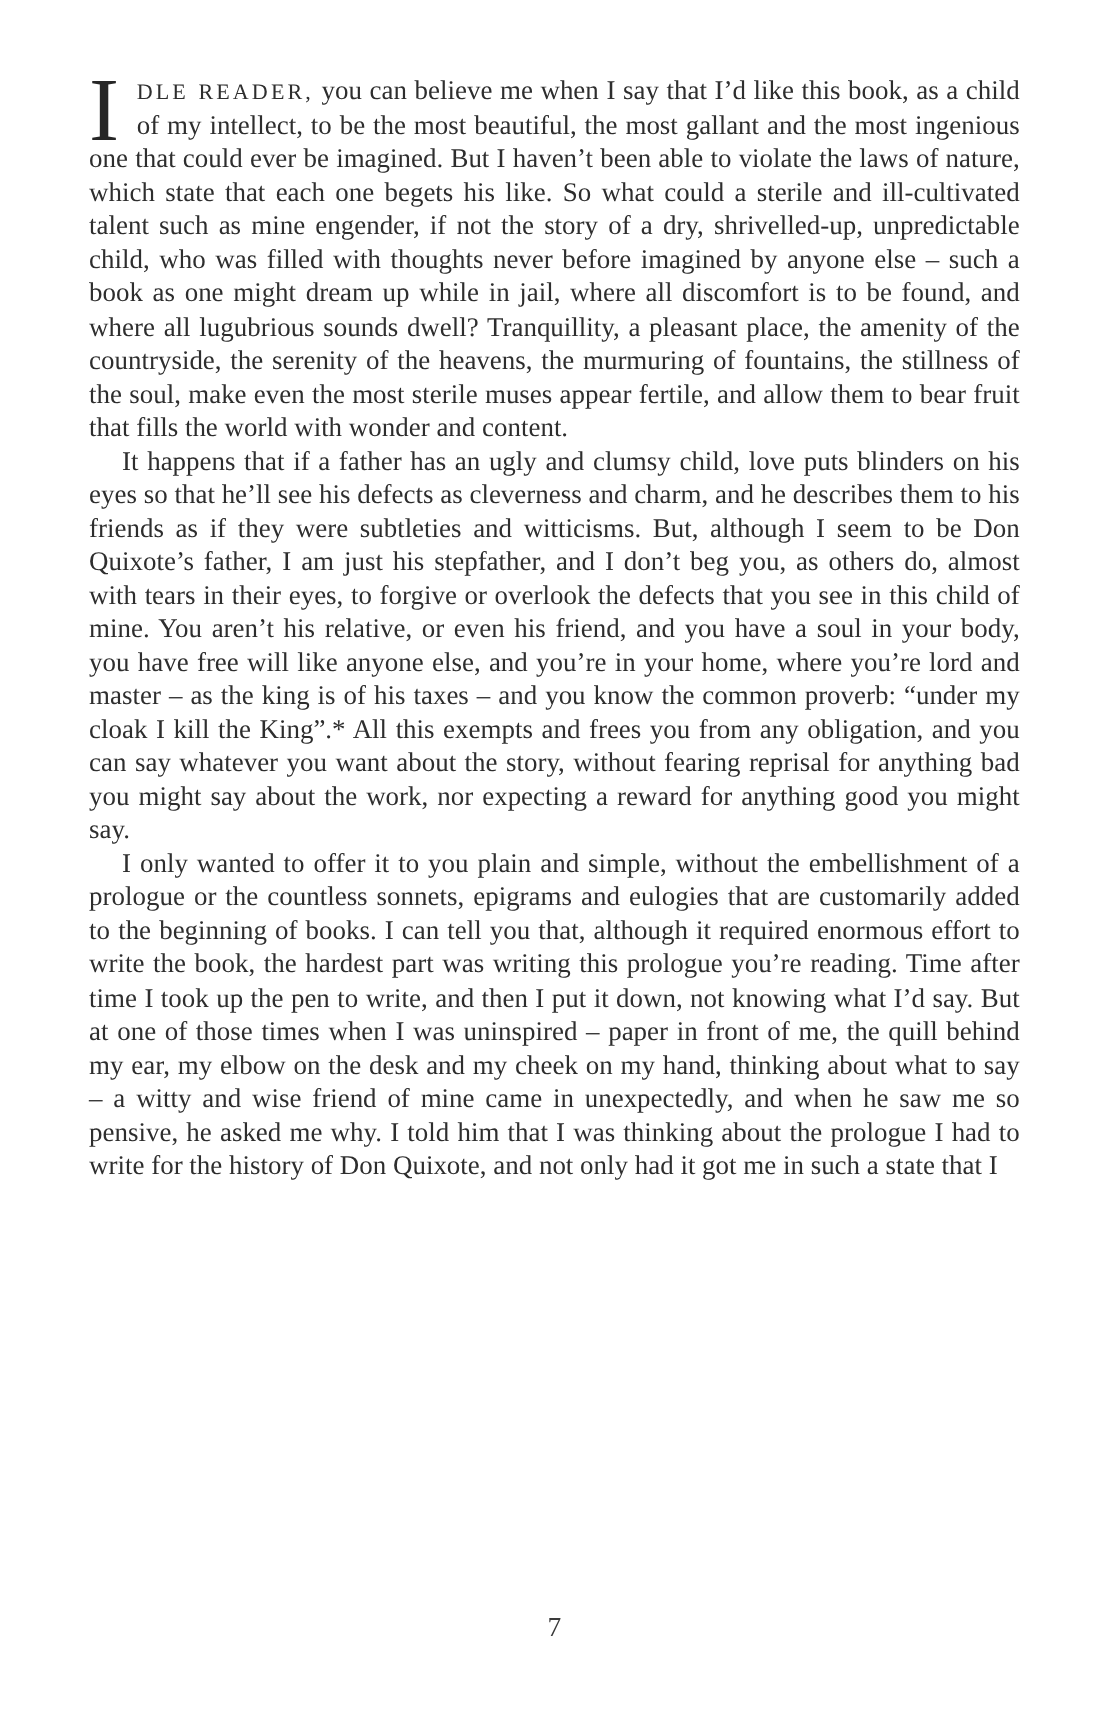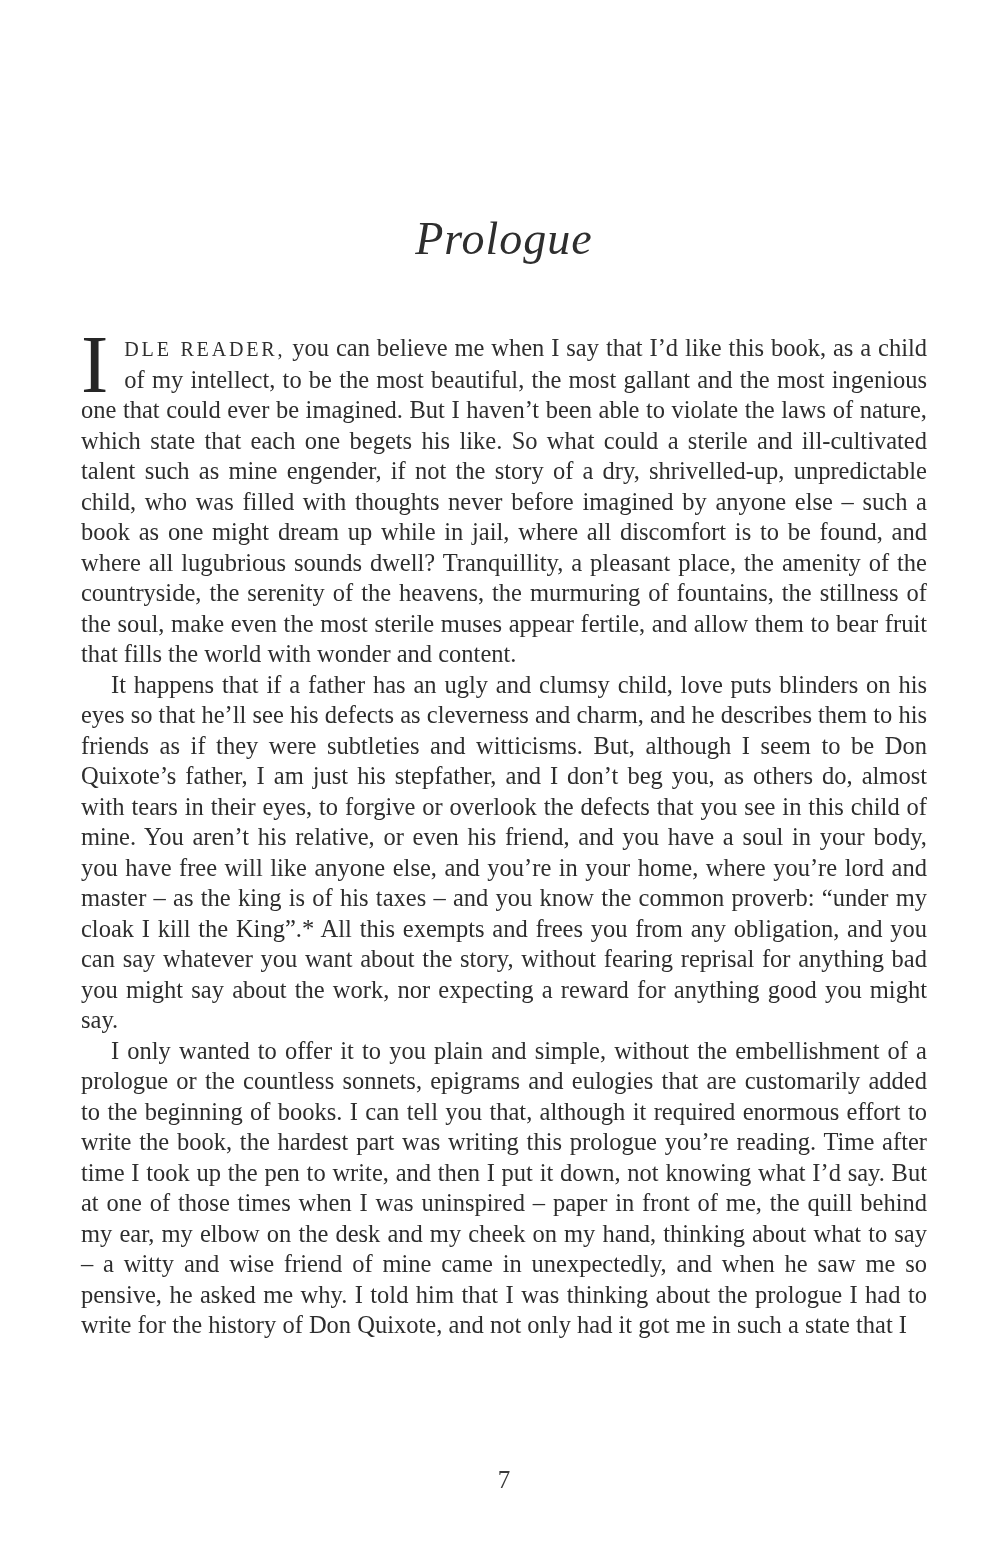--- a/index.html
+++ b/index.html
@@ -62,21 +62,20 @@
     text-align: center;
     font-size: 25px;
     color: #3a3a3a;
   }
 </style>
 </head>
 <body>
 
 <div class="page">
 
-  <h1 class="chapter-title">Prologue</h1>
 
   <div class="text-block">
 
     <p class="para"><span class="dropcap">I</span><span class="smallcaps-lead">dle reader,</span><span> you can believe me when I say that I’d like this book, as a child of my intellect, to be the most beautiful, the most gallant and the most ingenious one that could ever be imagined. But I haven’t been able to violate the laws of nature, which state that each one begets his like. So what could a sterile and ill-cultivated talent such as mine engender, if not the story of a dry, shrivelled-up, unpredictable child, who was filled with thoughts never before imagined by anyone else – such a book as one might dream up while in jail, where all discomfort is to be found, and where all lugubrious sounds dwell? Tranquillity, a pleasant place, the amenity of the countryside, the serenity of the heavens, the murmuring of fountains, the stillness of the soul, make even the most sterile muses appear fertile, and allow them to bear fruit that fills the world with wonder and content.</span></p>
 
     <p class="para indent">It happens that if a father has an ugly and clumsy child, love puts blinders on his eyes so that he’ll see his defects as cleverness and charm, and he describes them to his friends as if they were subtleties and witticisms. But, although I seem to be Don Quixote’s father, I am just his stepfather, and I don’t beg you, as others do, almost with tears in their eyes, to forgive or overlook the defects that you see in this child of mine. You aren’t his relative, or even his friend, and you have a soul in your body, you have free will like anyone else, and you’re in your home, where you’re lord and master – as the king is of his taxes – and you know the common proverb: “under my cloak I kill the King”.* All this exempts and frees you from any obligation, and you can say whatever you want about the story, without fearing reprisal for anything bad you might say about the work, nor expecting a reward for anything good you might say.</p>
 
     <p class="para indent">I only wanted to offer it to you plain and simple, without the embellishment of a prologue or the countless sonnets, epigrams and eulogies that are customarily added to the beginning of books. I can tell you that, although it required enormous effort to write the book, the hardest part was writing this prologue you’re reading. Time after time I took up the pen to write, and then I put it down, not knowing what I’d say. But at one of those times when I was uninspired – paper in front of me, the quill behind my ear, my elbow on the desk and my cheek on my hand, thinking about what to say – a witty and wise friend of mine came in unexpectedly, and when he saw me so pensive, he asked me why. I told him that I was thinking about the prologue I had to write for the history of Don Quixote, and not only had it got me in such a state that I</p>
 
   </div>

